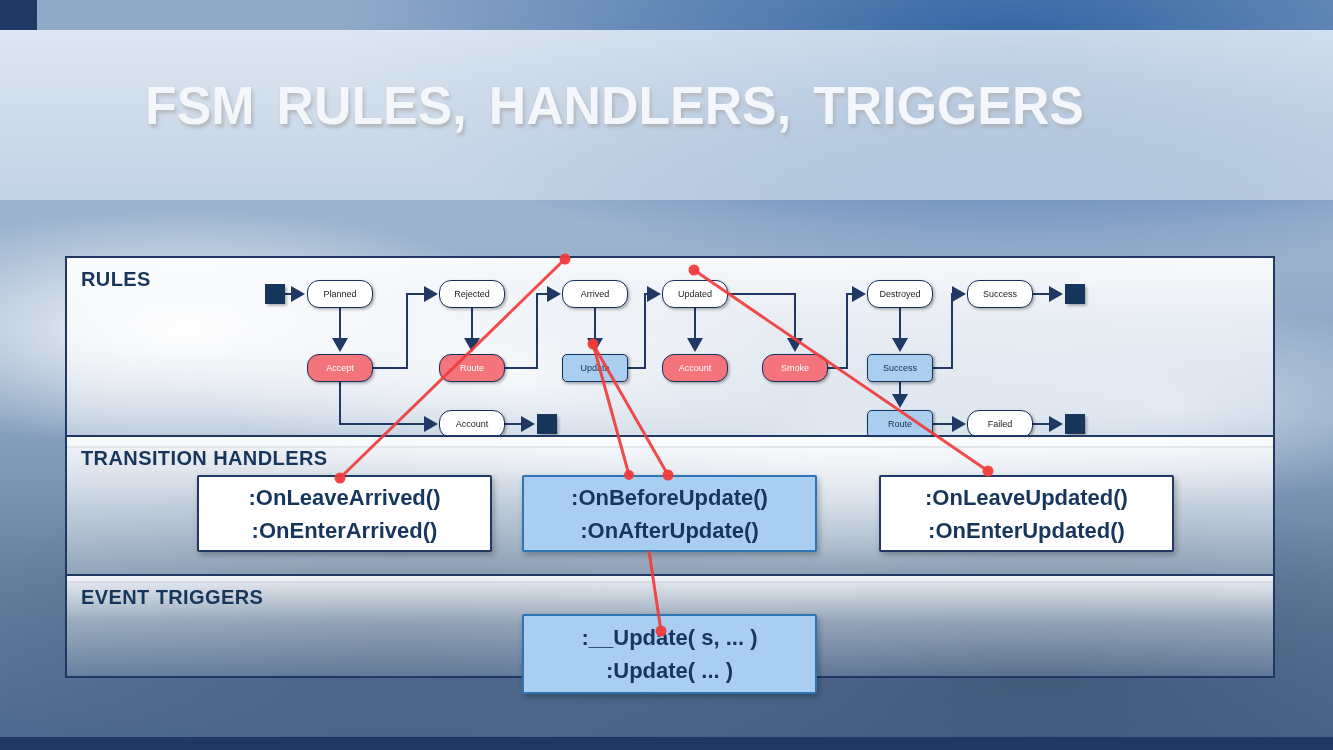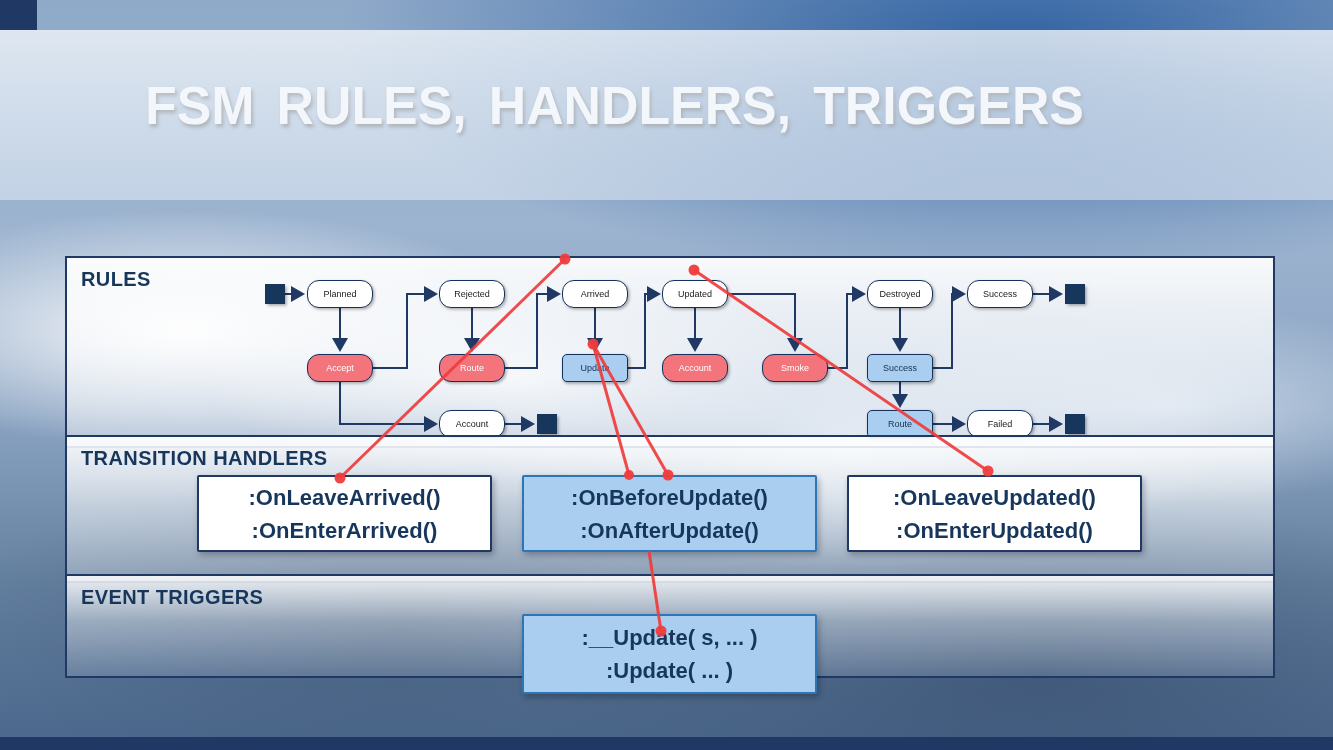--- a/index.html
+++ b/index.html
@@ -168,21 +168,21 @@
     <div class="hbox" style="left:130px;top:38px">
       <div class="hline">:OnLeaveArrived()</div>
       <div class="hline">:OnEnterArrived()</div>
     </div>
 
     <div class="hbox blue" style="left:455px;top:38px">
       <div class="hline">:OnBeforeUpdate()</div>
       <div class="hline">:OnAfterUpdate()</div>
     </div>
 
-    <div class="hbox" style="left:780px;top:38px">
+    <div class="hbox" style="left:812px;top:38px">
       <div class="hline">:OnLeaveUpdated()</div>
       <div class="hline">:OnEnterUpdated()</div>
     </div>
   </section>
 
   <section class="panel triggers">
     <div class="panel-label">EVENT TRIGGERS</div>
 
     <div class="hbox blue tbox" style="left:455px;top:38px">
       <div class="hline">:__Update( s, ... )</div>

